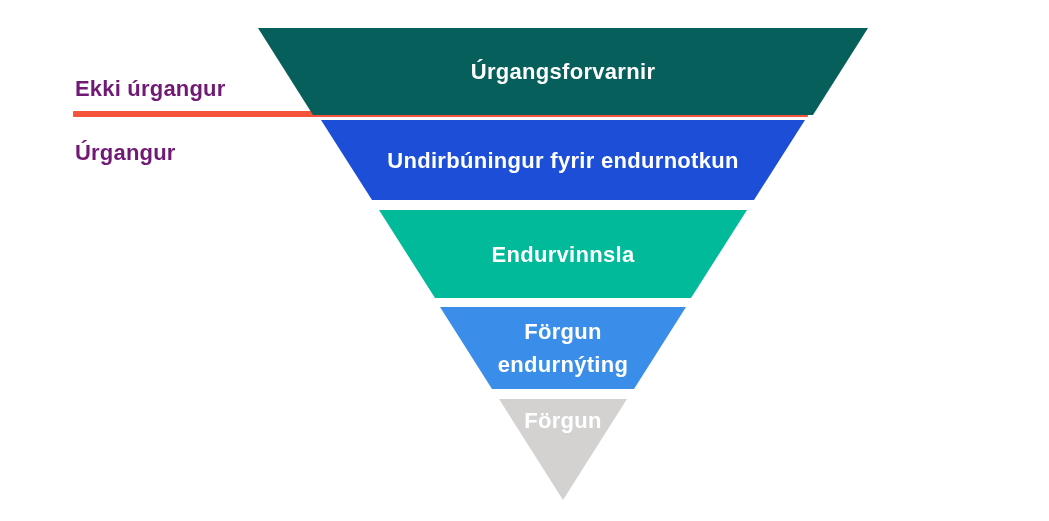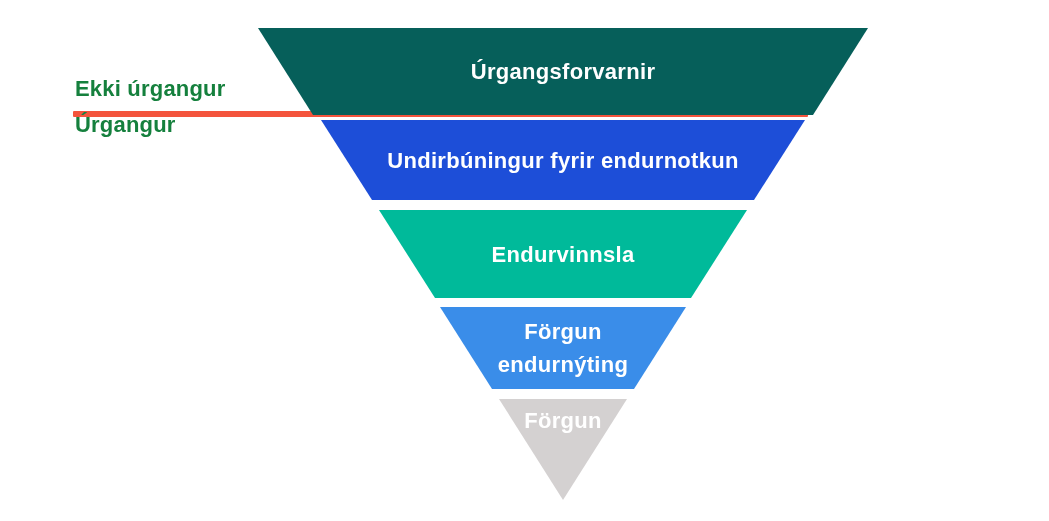--- a/index.html
+++ b/index.html
@@ -37,28 +37,28 @@
   .seg2 { top: 120px; height: 80px;  clip-path: polygon(63px 0px, 547px 0px, 496px 80px, 114px 80px); }
   .seg3 { top: 210px; height: 88px;  clip-path: polygon(121px 0px, 489px 0px, 433px 88px, 177px 88px); }
   .seg4 { top: 307px; height: 82px;  clip-path: polygon(182px 0px, 428px 0px, 376px 82px, 234px 82px); }
   .seg5 { top: 399px; height: 101px; clip-path: polygon(241px 0px, 369px 0px, 305px 101px);
           align-items: flex-start; padding-top: 5px; box-sizing: border-box; }
 
   
   .side-label {
     position: absolute;
     left: 75px;
-    color: #15803d;
+    color: #701a75;
     font-weight: bold;
     font-size: 22px;
     letter-spacing: 0.2px;
     line-height: 26px;
   }
   .label-top    { top: 76px; }
-  .label-bottom { top: 112px; }
+  .label-bottom { top: 140px; }
 
   
   .divider {
     position: absolute;
     left: 73px;
     top: 111px;
     width: 735px;
     height: 6px;
     border-radius: 1px;
   }

